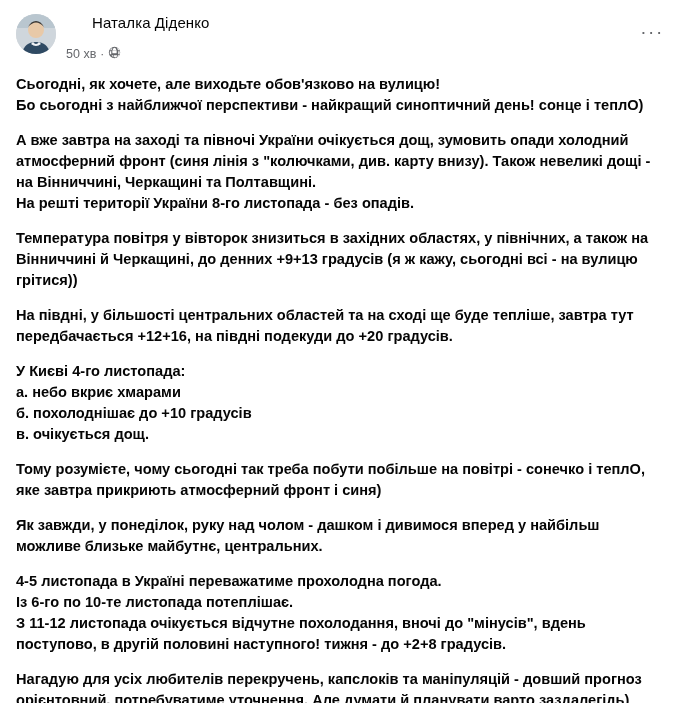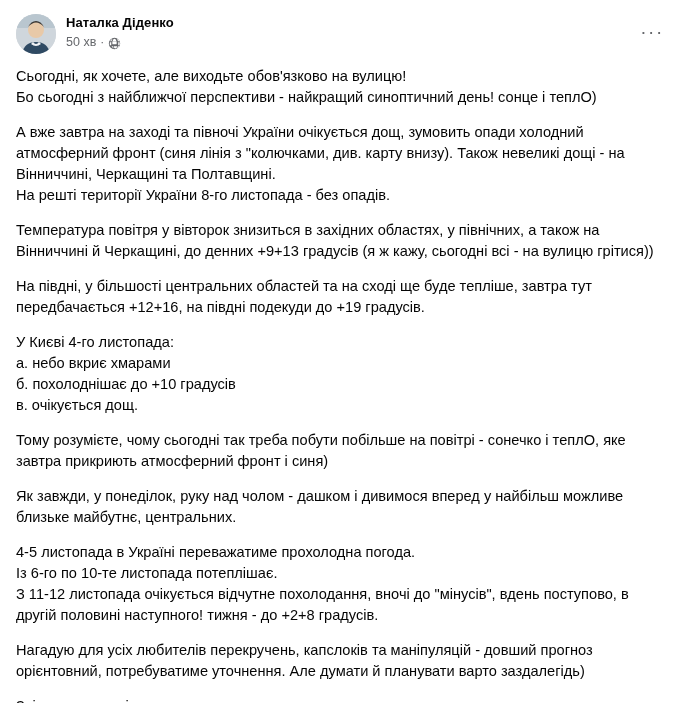--- a/index.html
+++ b/index.html
@@ -40,31 +40,32 @@
   }
   .avatar svg { display: block; }
   .header-text {
     margin-left: 10px;
     display: flex;
     flex-direction: column;
     justify-content: center;
     padding-top: 1px;
   }
   .author-name {
-    font-size: 13px;
-    font-weight: bold;
+    font-size: 15px;
+    font-weight: normal;
     color: #050505;
     line-height: 19px;
     letter-spacing: .1px;
+    margin-left: 26px;
   }
   .meta-row {
     display: flex;
-    align-items: flex-end;
+    align-items: flex-start;
     gap: 4px;
-    margin-top: 2px;
+    margin-top: 14px;
     font-size: 12.5px;
     color: #65676b;
     line-height: 16px;
   }
   .meta-dot {
     color: #65676b;
     font-size: 12px;
     line-height: 16px;
   }
   .globe-icon {
@@ -96,20 +97,21 @@
   
   .post-body {
     padding: 6px 16px 14px 16px;
     font-size: 14.6px;
     line-height: 21px;
     color: #050505;
   }
   .para {
     margin: 0 0 14px 0;
     white-space: pre-wrap;
+    font-weight: bold;
   }
   .para:last-child { margin-bottom: 0; }
 </style>
 </head>
 <body>
 
 <div class="post-card">
 
   <div class="post-header">
 
@@ -139,21 +141,21 @@
 
     <div class="menu-button">···</div>
   </div>
 
   <div class="post-body">
     <p class="para">Сьогодні, як хочете, але виходьте обов'язково на вулицю!
 Бо сьогодні з найближчої перспективи - найкращий синоптичний день! сонце і теплО)</p>
     <p class="para">А вже завтра на заході та півночі України очікується дощ, зумовить опади холодний атмосферний фронт (синя лінія з "колючками, див. карту внизу). Також невеликі дощі - на Вінниччині, Черкащині та Полтавщині.
 На решті території України 8-го листопада - без опадів.</p>
     <p class="para">Температура повітря у вівторок знизиться в західних областях, у північних, а також на Вінниччині й Черкащині, до денних +9+13 градусів (я ж кажу, сьогодні всі - на вулицю грітися))</p>
-    <p class="para">На півдні, у більшості центральних областей та на сході ще буде тепліше, завтра тут передбачається +12+16, на півдні подекуди до +19 градусів.</p>
+    <p class="para">На півдні, у більшості центральних областей та на сході ще буде тепліше, завтра тут передбачається +12+16, на півдні подекуди до +20 градусів.</p>
     <p class="para">У Києві 4-го листопада:
 а. небо вкриє хмарами
 б. похолоднішає до +10 градусів
 в. очікується дощ.</p>
     <p class="para">Тому розумієте, чому сьогодні так треба побути побільше на повітрі - сонечко і теплО, яке завтра прикриють атмосферний фронт і синя)</p>
     <p class="para">Як завжди, у понеділок, руку над чолом - дашком і дивимося вперед у найбільш можливе близьке майбутнє, центральних.</p>
     <p class="para">4-5 листопада в Україні переважатиме прохолодна погода.
 Із 6-го по 10-те листопада потеплішає.
 З 11-12 листопада очікується відчутне похолодання, вночі до "мінусів", вдень поступово, в другій половині наступного! тижня - до +2+8 градусів.</p>
     <p class="para">Нагадую для усіх любителів перекручень, капслоків та манiпуляцій - довший прогноз орієнтовний, потребуватиме уточнення. Але думати й планувати варто заздалегідь)</p>

